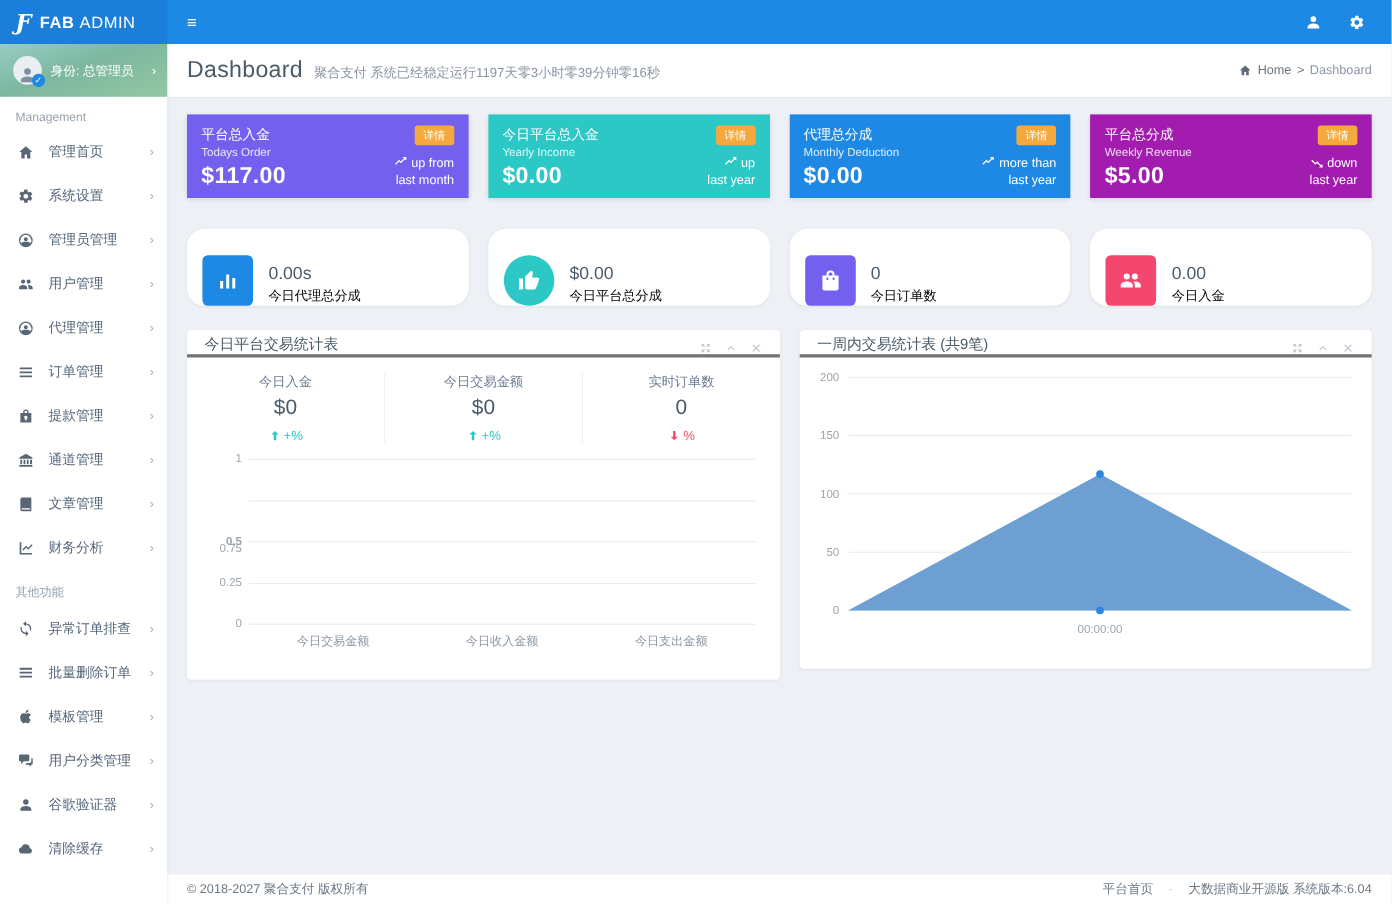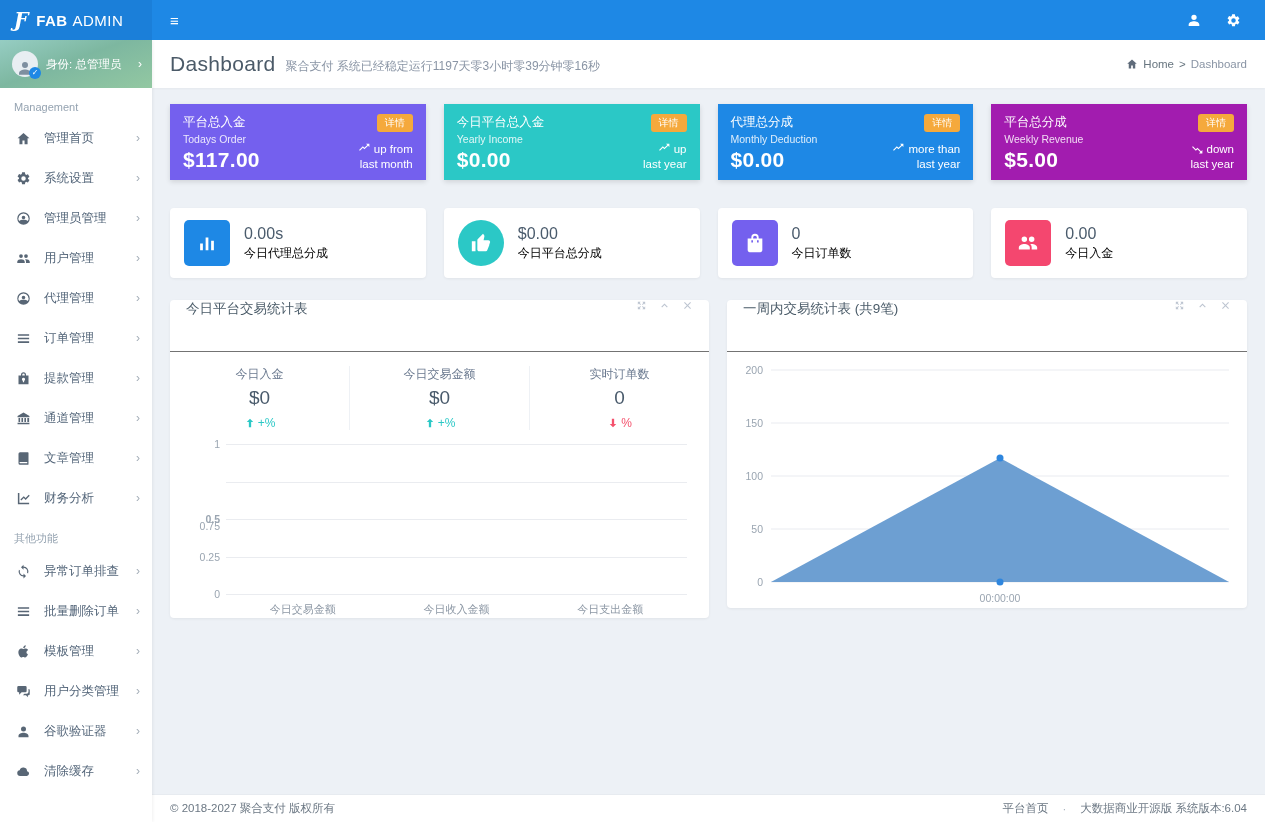--- a/index.html
+++ b/index.html
@@ -49,32 +49,32 @@
   .sc-title { font-size:12.5px; margin-bottom:2px; }
   .sc-sub { font-size:10.5px; opacity:.85; margin-bottom:3px; }
   .sc-value { font-size:21px; font-weight:bold; letter-spacing:.3px; }
   .sc-right { display:flex; flex-direction:column; align-items:flex-end; }
   .sc-badge { background:#f5a93c; color:#fff; font-size:10px; padding:2px 8px; border-radius:3px; cursor:pointer; }
   .sc-trend { margin-top:auto; font-size:11.5px; text-align:right; line-height:1.25; }
   .sc-trend .t-ic { width:13px; height:13px; vertical-align:-2px; margin-right:3px; }
 
   
   .info-row { display:grid; grid-template-columns:repeat(4,1fr); gap:18px; margin-bottom:22px; }
-  .info-card { height:70px; background:#fff; border-radius:4px; box-shadow:0 1px 3px rgba(0,0,0,.06); display:flex; align-items:center; padding:0 14px; gap:14px; }
+  .info-card { height:70px; background:#fff; border-radius:16px; box-shadow:0 1px 3px rgba(0,0,0,.06); display:flex; align-items:flex-end; padding:0 14px; gap:14px; }
   .ic-icon { width:46px; height:46px; display:flex; align-items:center; justify-content:center; color:#fff; }
   .ic-icon svg { width:22px; height:22px; }
   .ic-sq { border-radius:5px; } .ic-ci { border-radius:50%; }
   .ic-blue { background:#1e88e5; } .ic-teal { background:#2bc8c6; } .ic-purple { background:#7460ee; } .ic-pink { background:#f4476f; }
   .ic-value { font-size:16px; color:#4a5b6c; margin-bottom:2px; }
   .ic-label { font-size:12px; color:#000000; }
 
   
   .panel-row { display:grid; grid-template-columns:539px 1fr; gap:18px; align-items:start; }
   .panel { background:#fff; border-radius:4px; box-shadow:0 1px 3px rgba(0,0,0,.06); }
-  .panel-hd { display:flex; align-items:flex-start; height:52px; padding:0 16px; border-bottom:1px solid #737373; }
+  .panel-hd { display:flex; align-items:flex-end; height:25px; padding:0 16px; border-bottom:3px solid #737373; }
   .panel-title { font-size:13.5px; color:#4a5b68; }
   .panel-tools { margin-left:auto; display:flex; gap:12px; }
   .panel-tools svg { width:11px; height:11px; color:#bcc4d0; cursor:pointer; }
 
   .left-panel { height:318px; }
   .mini-stats { display:flex; text-align:center; padding:14px 0 10px 0; }
   .ms-col { flex:1; }
   .ms-col + .ms-col { border-left:1px solid #eef1f5; }
   .ms-label { font-size:12px; color:#6b7a90; margin-bottom:4px; }
   .ms-value { font-size:19px; color:#4a5b6c; margin-bottom:7px; }

